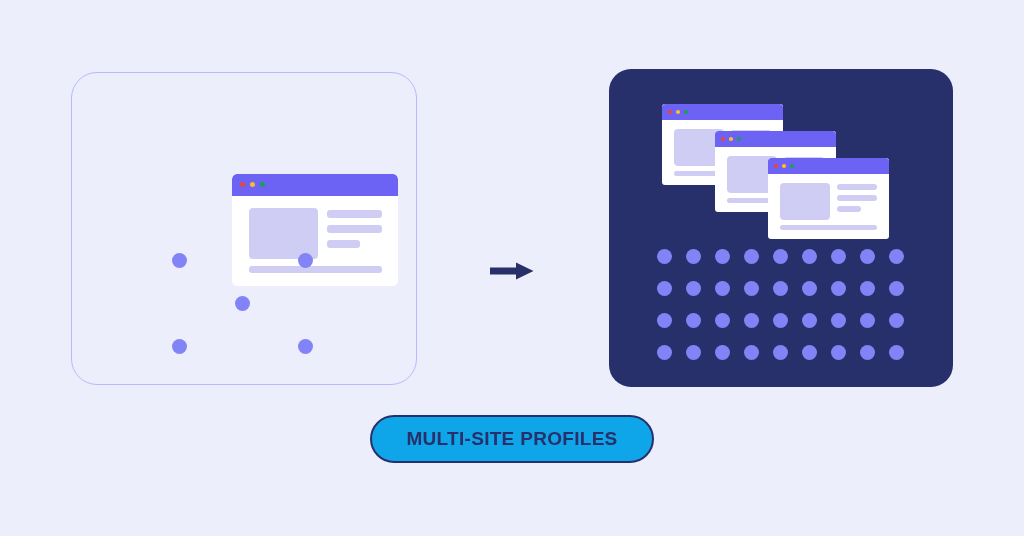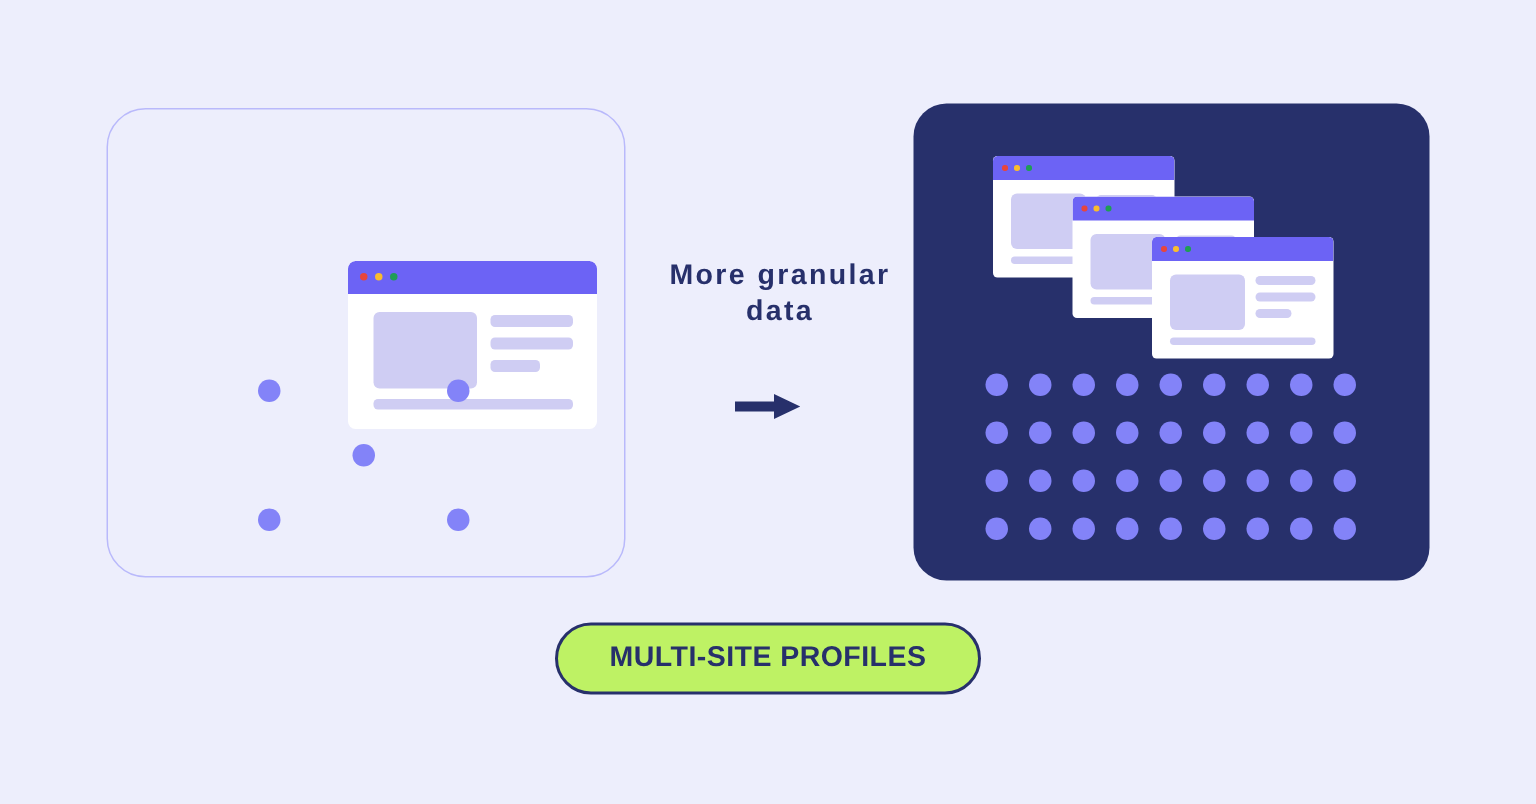--- a/index.html
+++ b/index.html
@@ -157,21 +157,21 @@
     background: #8383f8;
   }
 
   
   .pill {
     position: absolute;
     left: 370px;
     top: 415px;
     width: 284px;
     height: 48px;
-    background: #bef264;
+    background: #0ea5e9;
     border: 2px solid #27306b;
     border-radius: 24px;
     box-sizing: border-box;
     display: flex;
     align-items: center;
     justify-content: center;
   }
   .pill-label {
     color: #27306b;
     font-weight: bold;
@@ -202,21 +202,20 @@
     <div>
       <span class="q-dot" style="left:100px; top:180px;"></span>
       <span class="q-dot" style="left:226px; top:180px;"></span>
       <span class="q-dot" style="left:163px; top:223px;"></span>
       <span class="q-dot" style="left:100px; top:266px;"></span>
       <span class="q-dot" style="left:226px; top:266px;"></span>
     </div>
 
   </div>
 
-  <div class="center-text">More granular data</div>
 
   <div class="arrow">
     <svg width="44" height="18" viewBox="0 0 44 18" xmlns="http://www.w3.org/2000/svg">
       <path d="M0 5.6 H26 V0.6 L43.5 9 L26 17.4 V12.4 H0 Z" fill="#27306b"></path>
     </svg>
   </div>
 
   <div class="right-panel">
 
     <div class="win win-s win-a">

